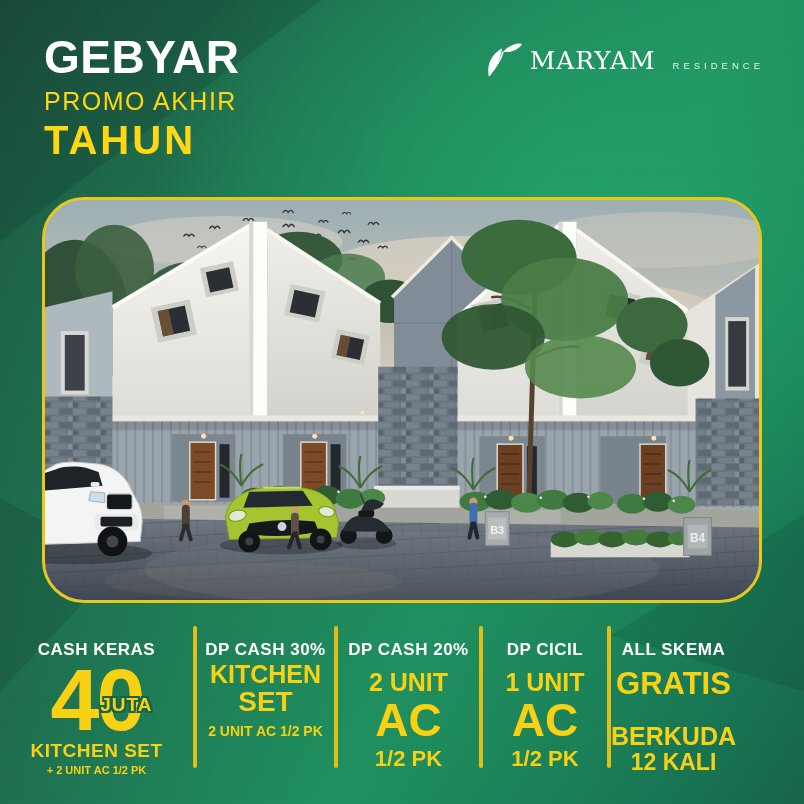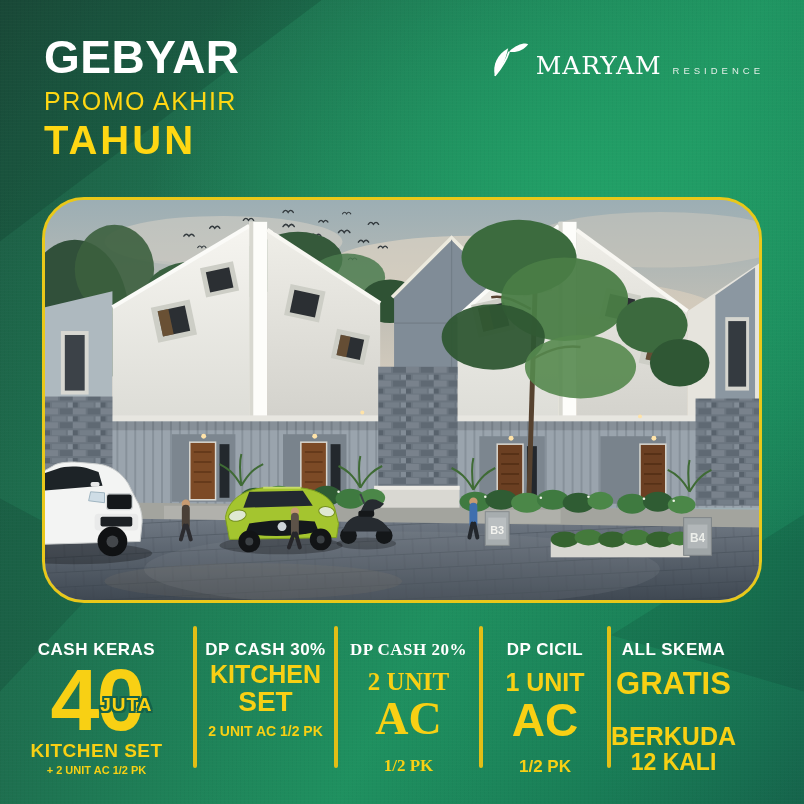--- a/index.html
+++ b/index.html
@@ -23,54 +23,54 @@
     background-image:
       repeating-linear-gradient(0deg, rgba(255,255,255,.018) 0 1px, transparent 1px 3px),
       repeating-linear-gradient(90deg, rgba(0,0,0,.03) 0 1px, transparent 1px 4px);}
 
   
   .title{position:absolute;left:44px;top:34px;line-height:1;}
   .t1{color:#ffffff;font-weight:bold;font-size:46px;letter-spacing:.5px;}
   .t2{color:#ffd713;font-weight:normal;font-size:25px;letter-spacing:1.5px;margin-top:9px;}
   .t3{color:#ffd713;font-weight:bold;font-size:40px;letter-spacing:3px;margin-top:6px;}
 
-  .brand{position:absolute;top:40px;right:40px;display:flex;align-items:flex-end;gap:7px;color:#fff;}
+  .brand{position:absolute;top:40px;right:40px;display:flex;align-items:center;gap:7px;color:#fff;}
   .brand svg{display:block;}
   .brand-text{display:flex;align-items:baseline;}
   .brand-name{font-family:"DejaVu Serif",serif;font-size:25px;letter-spacing:1px;}
-  .brand-type{font-size:9.5px;letter-spacing:4px;margin-left:11px;color:#e4efe8;}
+  .brand-type{font-size:9.5px;letter-spacing:4px;margin-left:17px;color:#e4efe8;}
 
   
   .photo-frame{
     position:absolute;left:42px;top:197px;width:714px;height:400px;
     border:3px solid #e9c81a;border-radius:42px;overflow:hidden;background:#9daeb4;
   }
   .photo-frame svg{display:block;width:100%;height:100%;}
   svg text{font-family:"Liberation Sans",sans-serif;}
 
   
   .offers{position:absolute;left:0;top:622px;width:644px;height:164px;display:flex;}
   .offer{display:flex;flex-direction:column;align-items:center;padding-top:18px;text-align:center;}
-  .o1{flex:0 0 193px;} .o2{flex:0 0 137px;} .o3{flex:0 0 141px;font-family:Liberation Serif, serif;} .o4{flex:0 0 124px;} .o5{flex:1;}
+  .o1{flex:0 0 193px;} .o2{flex:0 0 137px;} .o3{flex:0 0 141px;} .o4{flex:0 0 124px;} .o5{flex:1;}
   .divider{flex:0 0 4px;width:4px;height:142px;margin-top:4px;border-radius:3px;background:#e2bf16;}
   .scheme{color:#ffffff;font-weight:bold;font-size:17px;letter-spacing:.5px;white-space:nowrap;}
   .yel{color:#f8d014;font-weight:bold;white-space:nowrap;}
   .value-wrap{position:relative;margin-top:-4px;}
   .value{font-size:88px;letter-spacing:-3px;line-height:1;}
   .value-unit{position:absolute;right:-10px;top:38px;font-size:19px;letter-spacing:1px;
     text-shadow:-2px 0 #15634b,2px 0 #15634b,0 -2px #15634b,0 2px #15634b,
                -2px -2px #15634b,2px 2px #15634b,-2px 2px #15634b,2px -2px #15634b;}
   .bonus1{font-size:19px;letter-spacing:.5px;margin-top:-4px;}
   .bonus2{font-size:11px;margin-top:2px;}
   .big-a{font-size:25px;}
   .big-b{font-size:28px;line-height:.95;}
   .big-b2{font-size:46px;line-height:1;}
   .big-a2{font-size:25px;margin-top:8px;}
   .sub{font-size:14px;margin-top:7px;}
-  .sub2{font-size:17px;margin-top:14px;}
+  .sub2{font-size:22px;margin-top:3px;}
   .g1{font-size:31px;margin-top:8px;line-height:1.05;}
   .g2{font-size:25px;line-height:1.1;margin-top:22px;}
   .g3{font-size:23px;line-height:1.1;}
 </style>
 </head>
 <body>
 
 <div class="poster">
   <div class="bg-poly p1"></div>
   <div class="bg-poly p2"></div>

